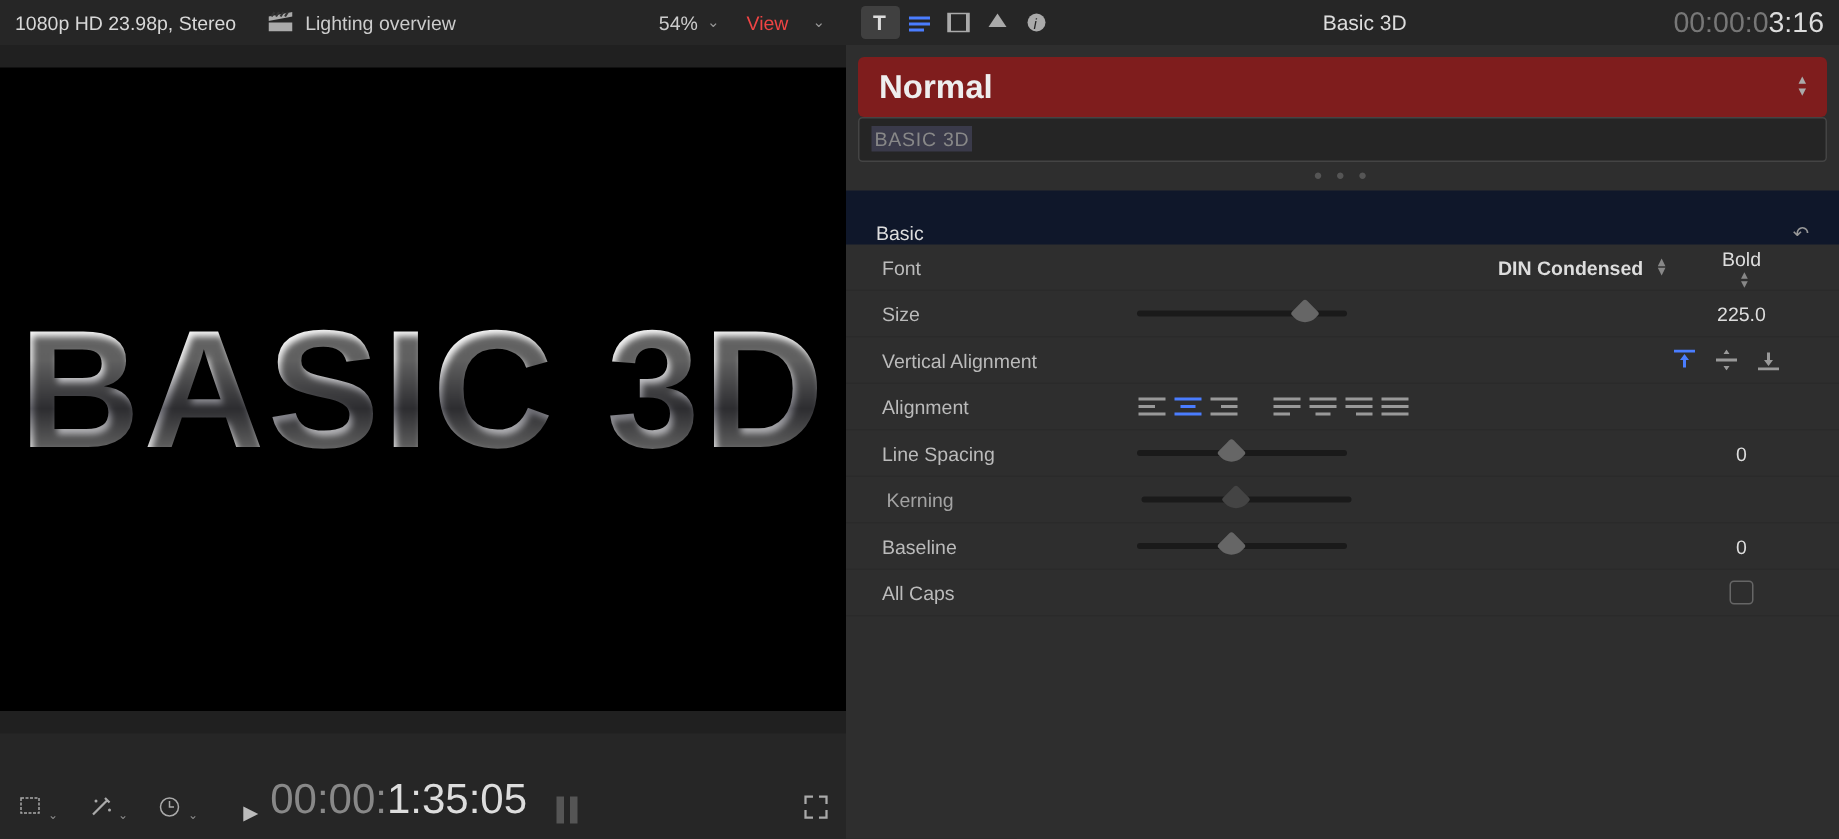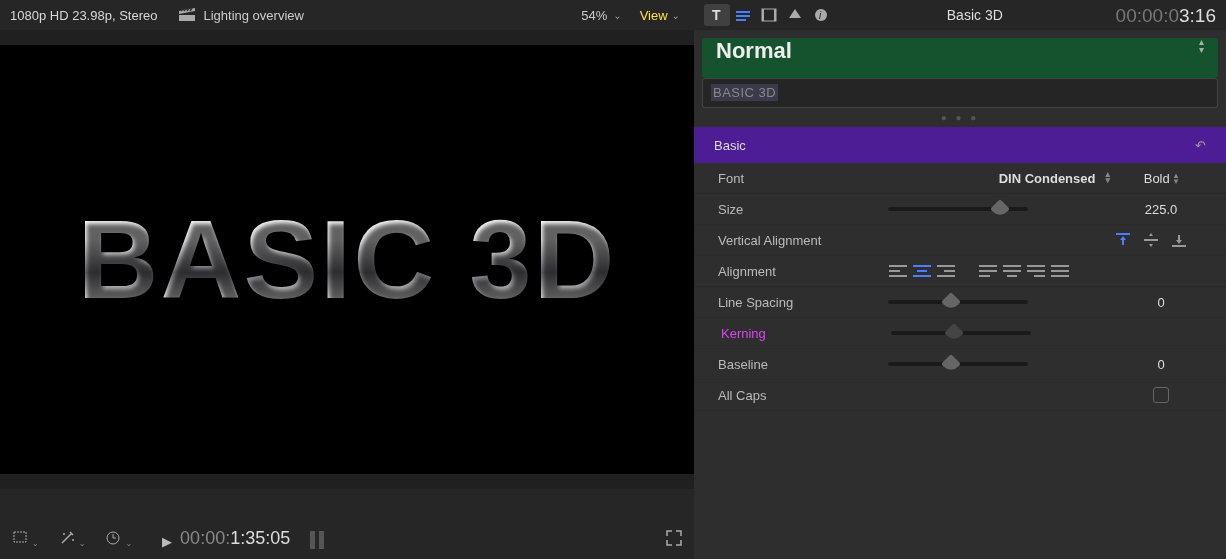--- a/index.html
+++ b/index.html
@@ -1,77 +1,77 @@
 <!DOCTYPE html>
 <html><head>
 <meta charset="utf-8">
 <style>
 * { margin: 0; padding: 0; box-sizing: border-box; font-family: -apple-system, "Helvetica Neue", Arial, sans-serif; }
 body { width: 1226px; height: 559px; background: #2a2a2a; display: flex; overflow: hidden; }
 
-.viewer { width: 694px; height: 559px; background: #202020; display: flex; flex-direction: column; }
+.viewer { width: 564px; height: 559px; background: #202020; display: flex; flex-direction: column; }
 .viewer-header { height: 30px; background: #262626; display: flex; align-items: center; padding: 0 10px; color: #ccc; font-size: 13px; }
 .viewer-header .format { color: #d8d8d8; }
 .viewer-header .clap { margin-left: 22px; margin-right: 8px; color: #aaa; }
 .viewer-header .title { flex: 1; }
 .viewer-header .zoom { margin-right: 6px; color: #ccc; }
 .viewer-header .chev { color: #999; font-size: 10px; margin-right: 18px; }
-.viewer-header .view-label { color: #fde047; margin-right: 4px; text-align: right; }
+.viewer-header .view-label { color: #ef4444; margin-right: 16px; text-align: right; }
 
 .viewer-canvas { flex: 1; background: #000; display: flex; align-items: center; justify-content: center; margin: 15px 0; }
 .canvas-text {
   font-family: "DIN Condensed","Arial Narrow",Arial,sans-serif;
   font-stretch: condensed;
   font-weight: 700;
   font-size: 112px;
   letter-spacing: 2px;
   background: linear-gradient(180deg,#fff 0%,#f0f0f0 35%,#707078 60%,#e8e8e8 80%,#a8a8b0 100%);
   -webkit-background-clip: text;
   background-clip: text;
   color: transparent;
   text-shadow: 2px 3px 4px rgba(0,0,0,0.6);
 }
 
 .viewer-footer { height: 70px; background: #262626; display: flex; align-items: flex-end; padding: 0 12px 10px; color: #aaa; font-size: 13px; }
 .footer-icons { display: flex; gap: 20px; align-items: center; }
 .footer-icons svg, .footer-icons .ico { width: 18px; height: 16px; }
 .chev-sm { font-size: 8px; color: #888; margin-left:2px; }
 .play { margin-left: 30px; color: #bbb; font-size: 13px; }
-.timecode-main { margin-left: 8px; font-family: ui-monospace,monospace; font-size: 18px; color: #888; }
+.timecode-main { margin-left: 8px; font-family: ui-monospace,monospace; font-size: 28px; color: #888; }
 .timecode-main .big { color: #ddd; }
 .pause-bars { margin-left: 20px; display:flex; gap:4px; }
 .pause-bars span { width:5px; height:18px; background:#555; display:inline-block; }
 .expand { margin-left: auto; color: #aaa; }
 
 .inspector { flex: 1; height: 559px; background: #2e2e2e; display: flex; flex-direction: column; font-size: 13px; color: #bbb; }
 .insp-header { height: 30px; background: #262626; display: flex; align-items: center; padding: 0 10px; }
 .insp-tabs { display: flex; gap: 0; }
 .insp-tab { width: 26px; height: 22px; display: flex; align-items: center; justify-content: center; border-radius: 3px; }
 .insp-tab.active { background: #404040; }
 .insp-title { flex: 1; text-align: center; color: #ddd; font-size: 14px; }
 .insp-tc { font-family: ui-monospace,monospace; font-size: 19px; color: #777; }
 .insp-tc .hl { color: #ddd; }
 
-.dropdown-row { margin: 8px 8px 0; height: 40px; background: #14532d; border-radius: 4px; display: flex; align-items: flex-start; padding: 0 14px; }
+.dropdown-row { margin: 8px 8px 0; height: 40px; background: #7f1d1d; border-radius: 4px; display: flex; align-items: center; padding: 0 14px; }
 .dropdown-row .dd-label { font-family: "DIN Condensed","Arial Narrow",sans-serif; font-stretch: condensed; font-size: 22px; color: #eee; font-weight: 600; }
 .dd-chev { margin-left: auto; color: #aaa; line-height: 8px; font-size: 10px; display:flex; flex-direction:column; }
 
 .section-label { padding: 16px 20px 8px; color: #aaa; }
 .text-input-box { margin: 0 8px; background: #252525; border: 1px solid #444; border-radius: 3px; padding: 6px 8px; height: 30px; color: #888; font-size: 13px; letter-spacing: 0.5px; }
 .text-input-box span { background: #3a3a4a; padding: 1px 2px; }
 .dots { text-align:center; color:#555; font-size:10px; letter-spacing:3px; padding:4px 0; }
 
-.group-header { height: 36px; background: #4c1d95; display: flex; align-items: center; padding: 0 20px; color: #ddd; }
+.group-header { height: 36px; background: #0f172a; display: flex; align-items: flex-end; padding: 0 20px; color: #ddd; }
 .group-header .reset { margin-left: auto; color: #999; }
 
 .prop-row { height: 31px; display: flex; align-items: center; padding: 0 20px 0 24px; border-bottom: 1px solid #2a2a2a; }
-.prop-row.dim { color: #d946ef; padding-left: 27px; }
+.prop-row.dim { color: #a3a3a3; padding-left: 27px; }
 .prop-label { width: 170px; color: inherit; }
 .prop-mid { flex: 1; display: flex; align-items: flex-start; justify-content: flex-start; gap: 6px; font-weight: bold; }
-.prop-val { width: 90px; text-align: center; color: #ddd; }
+.prop-val { width: 90px; text-align: center; color: #ddd; flex-direction: column; }
 .font-name { color: #ddd; }
 .tiny-chev { font-size: 9px; color: #888; display:inline-flex; flex-direction:column; line-height:6px; margin-left:4px; }
 
 .slider { position: relative; width: 140px; height: 4px; background: #1a1a1a; border-radius: 2px; }
 .slider .thumb { position: absolute; top: -5px; width: 14px; height: 14px; background: #666; border-radius: 2px; transform: translateX(-50%) rotate(45deg); border-bottom-right-radius: 10px; }
 
 .align-btns { display: flex; gap: 4px; }
 .align-btn { width: 20px; height: 16px; display: flex; flex-direction: column; justify-content: space-between; padding: 2px 1px; }
 .align-btn span { height: 2px; background: #999; display: block; }
 .align-btn.active span { background: #4a7dff; }

